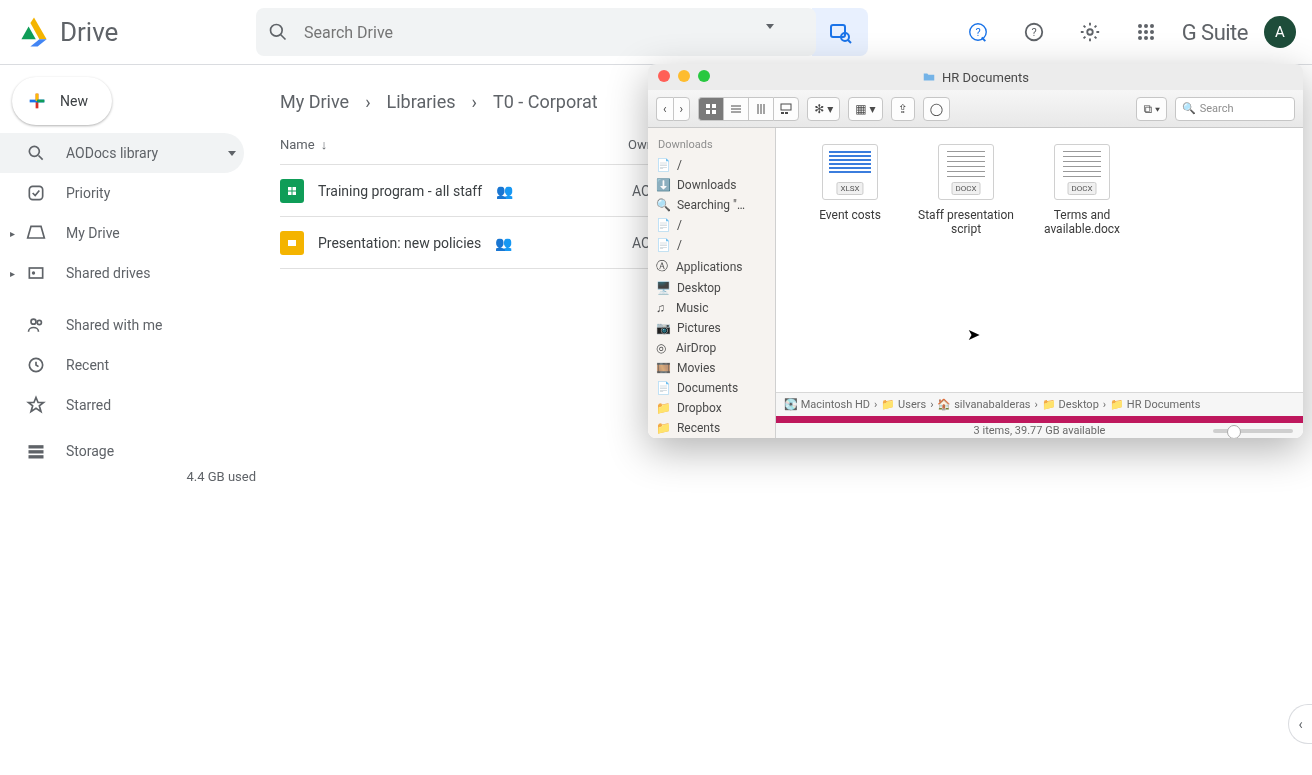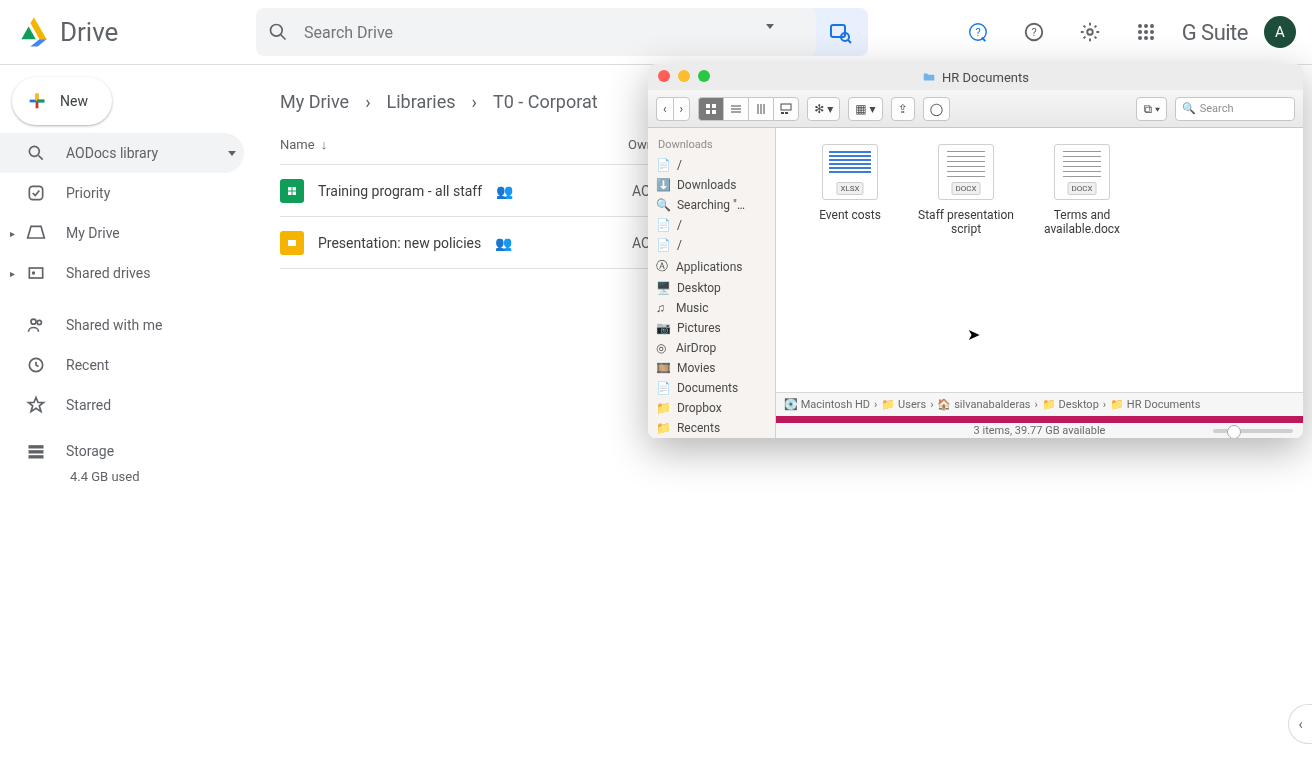--- a/index.html
+++ b/index.html
@@ -20,21 +20,21 @@
 
 
 .gd-body { display:flex; height:calc(100% - 64px); border-top:1px solid #dadce0; }
 .gd-sidebar { width:256px; padding-top:12px; }
 .gd-new-btn { margin:0 0 8px 12px; width:100px; height:48px; border-radius:24px; background:#fff; box-shadow:0 1px 3px rgba(0,0,0,.2),0 1px 2px rgba(0,0,0,.12); display:flex; align-items:center; gap:12px; padding-left:14px; cursor:pointer; font-size:14px; color:#3c4043; }
 .gd-nav { margin-top:8px; }
 .gd-nav-item { height:40px; display:flex; align-items:center; padding-left:26px; gap:20px; color:#5f6368; font-size:14px; border-radius:0 20px 20px 0; margin-right:12px; cursor:pointer; position:relative; }
 .gd-nav-item.selected { background:#f1f3f4; }
 .gd-nav-item.sub::before { content:"▸"; position:absolute; left:10px; font-size:10px; color:#5f6368; }
 .gd-nav-spacer { height:12px; }
-.gd-storage { padding:16px 0 0 26px; color:#5f6368; font-size:13px; }
+.gd-storage { padding:16px 0 0 26px; color:#5f6368; font-size:13px;text-align:right; }
 .gd-storage .lbl { display:flex; align-items:center; gap:20px; font-size:14px; margin-bottom:8px; }
 .gd-storage .used { padding-left:44px; }
 
 
 .gd-main { flex:1; padding:12px 24px; }
 .gd-breadcrumbs { display:flex; align-items:center; gap:16px; font-size:18px; color:#5f6368; height:48px; }
 .gd-breadcrumbs .seg { cursor:pointer; }
 .gd-breadcrumbs .chev { color:#5f6368; }
 .gd-table-head { display:flex; align-items:center; height:40px; border-bottom:1px solid #e0e0e0; color:#5f6368; font-size:13px; gap:8px; }
 .gd-table-head .col-name { width:340px; display:flex; align-items:center; gap:6px; }

